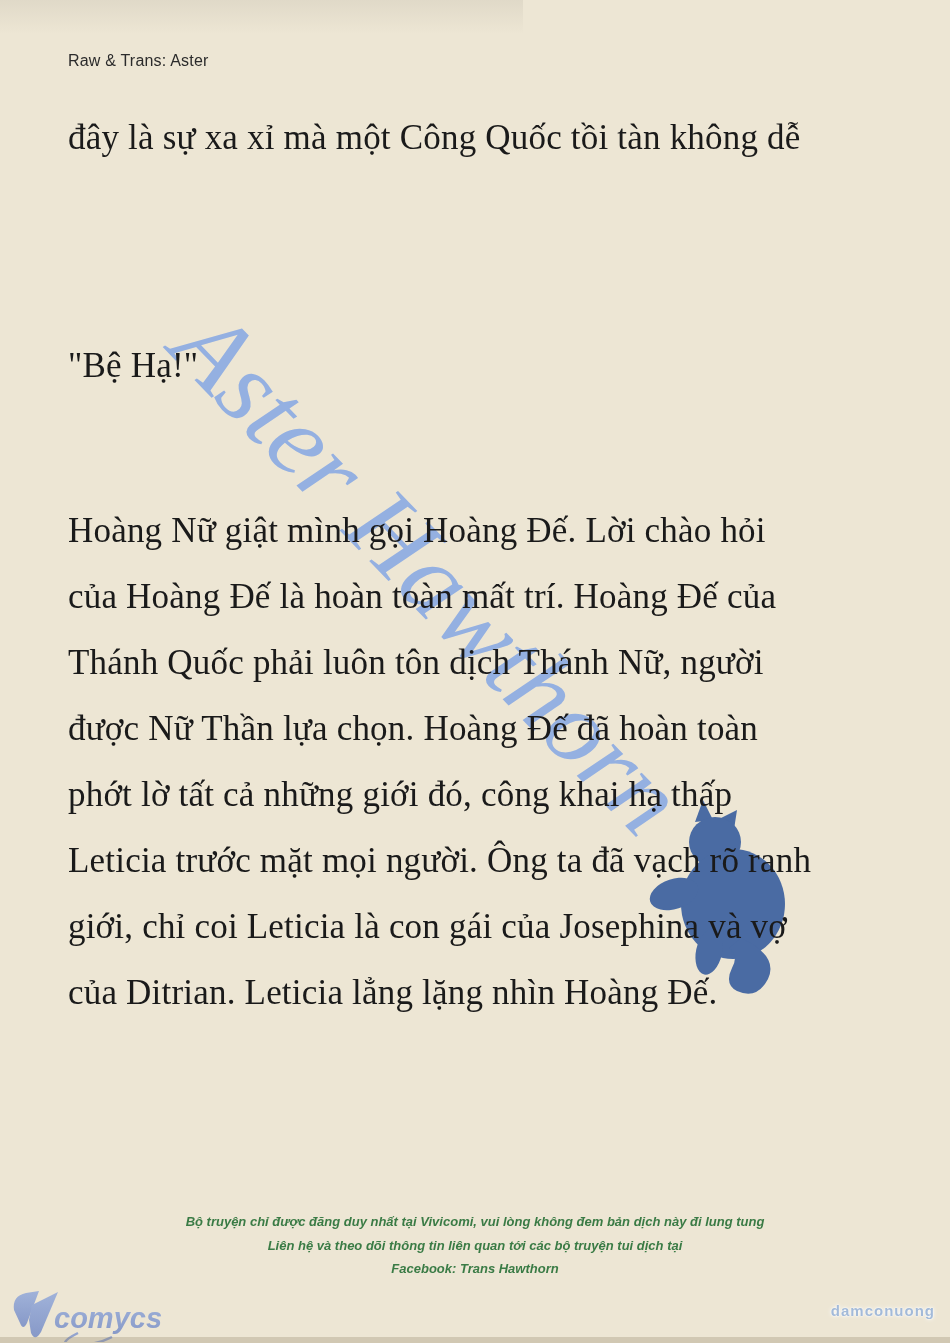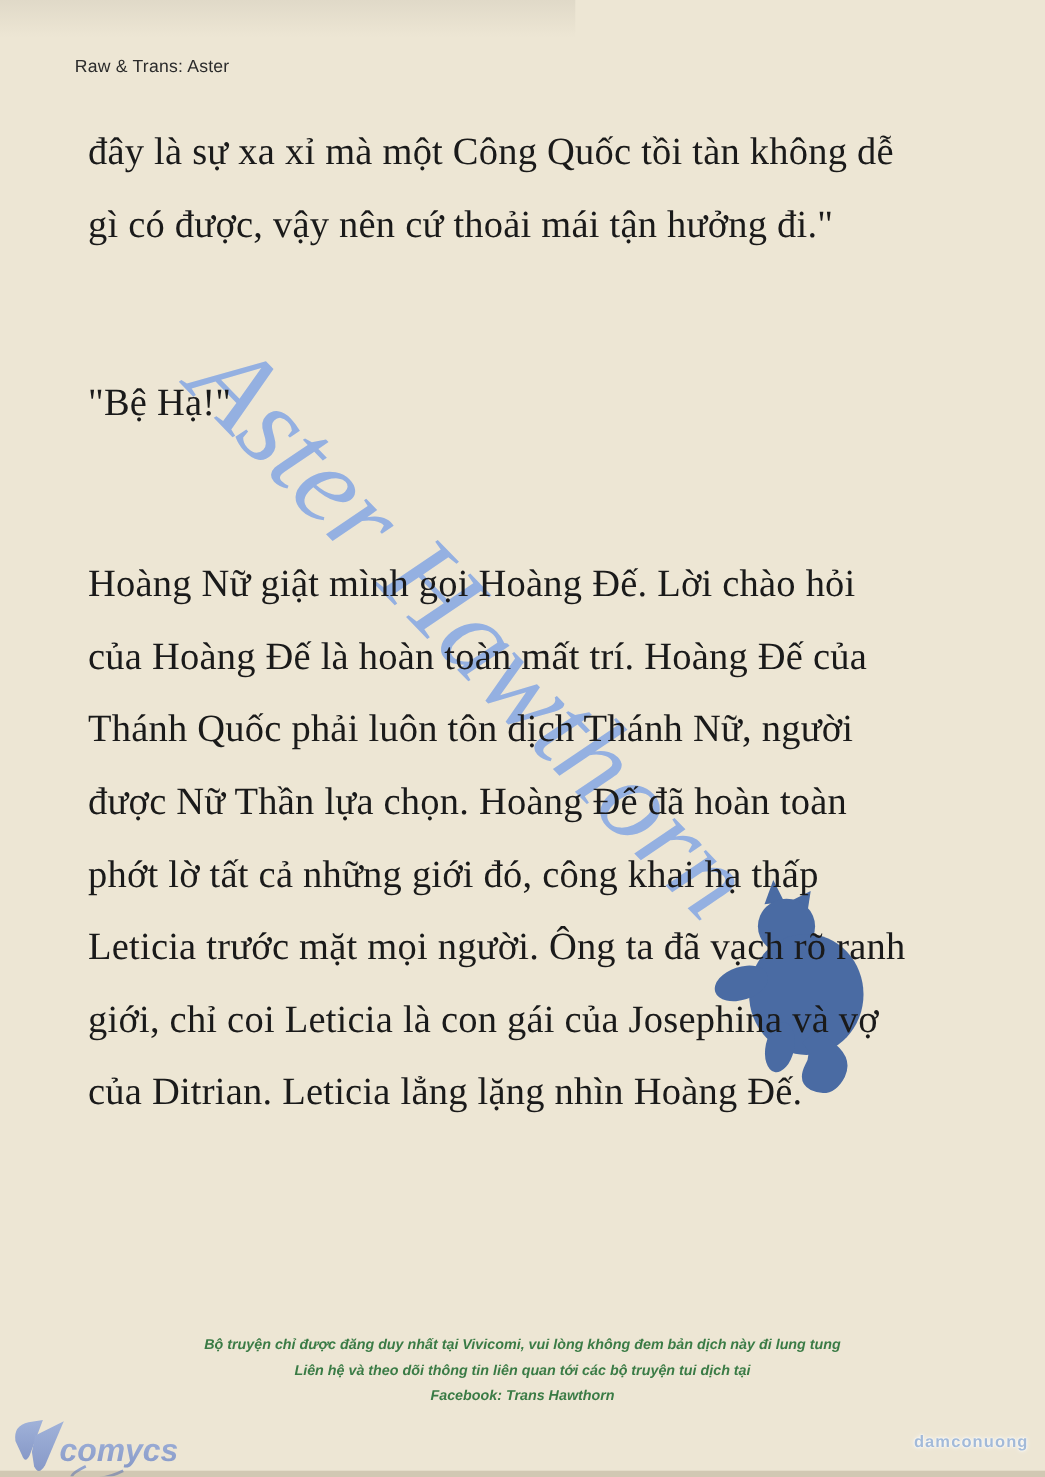--- a/index.html
+++ b/index.html
@@ -25,21 +25,21 @@
     position:absolute;left:68px;top:52px;
     font-family:"Liberation Sans", sans-serif;
     font-size:16px;color:#2b2b2b;letter-spacing:0.2px;
     z-index:3;
   }
   .para{
     position:absolute;left:68px;right:40px;
     color:#1a1a1a;font-size:35px;line-height:66px;
     letter-spacing:0.2px;z-index:3;
   }
-  .para .tline{white-space:nowrap;margin-left:12px;}
+  .para .tline{white-space:nowrap;}
   .p1{top:105px;}
   .p2{top:333px;}
   .p3{top:498px;}
   .watermark{
     position:absolute;left:230px;top:290px;
     transform:rotate(46deg);transform-origin:0 0;
     font-family:"Liberation Serif", serif;
     font-style:italic;
     font-size:106px;line-height:1;
     color:#85a7e4;opacity:0.85;
@@ -90,21 +90,20 @@
       <ellipse cx="70" cy="44" rx="26" ry="25"></ellipse>
       <ellipse cx="88" cy="106" rx="52" ry="55"></ellipse>
       <ellipse cx="29" cy="96" rx="25" ry="15" transform="rotate(-18 29 96)"></ellipse>
       <ellipse cx="64" cy="154" rx="13" ry="23" transform="rotate(12 64 154)"></ellipse>
       <path d="M96,140 Q134,158 123,181 Q112,202 92,193 Q79,186 87,170 Q94,158 84,150 Z"></path>
     </g>
   </svg>
 
   <div class="para p1">
     <div class="tline">đây là sự xa xỉ mà một Công Quốc tồi tàn không dễ</div>
-    <div class="tline">gì có được, vậy nên cứ thoải mái tận hưởng đi."</div>
   </div>
 
   <div class="para p2">
     <div class="tline">"Bệ Hạ!"</div>
   </div>
 
   <div class="para p3">
     <div class="tline">Hoàng Nữ giật mình gọi Hoàng Đế. Lời chào hỏi</div>
     <div class="tline">của Hoàng Đế là hoàn toàn mất trí. Hoàng Đế của</div>
     <div class="tline">Thánh Quốc phải luôn tôn dịch Thánh Nữ, người</div>

